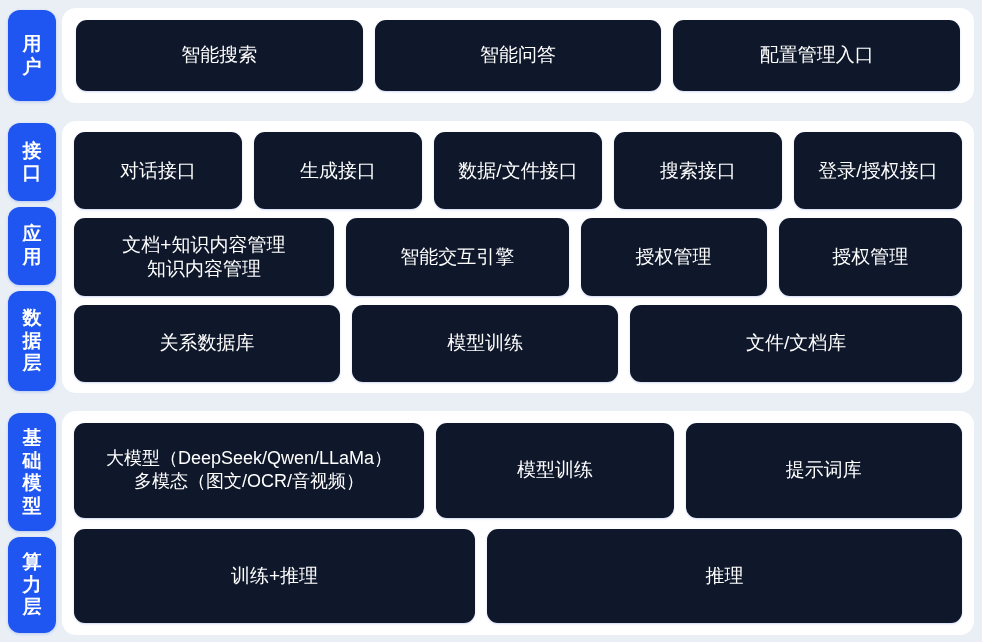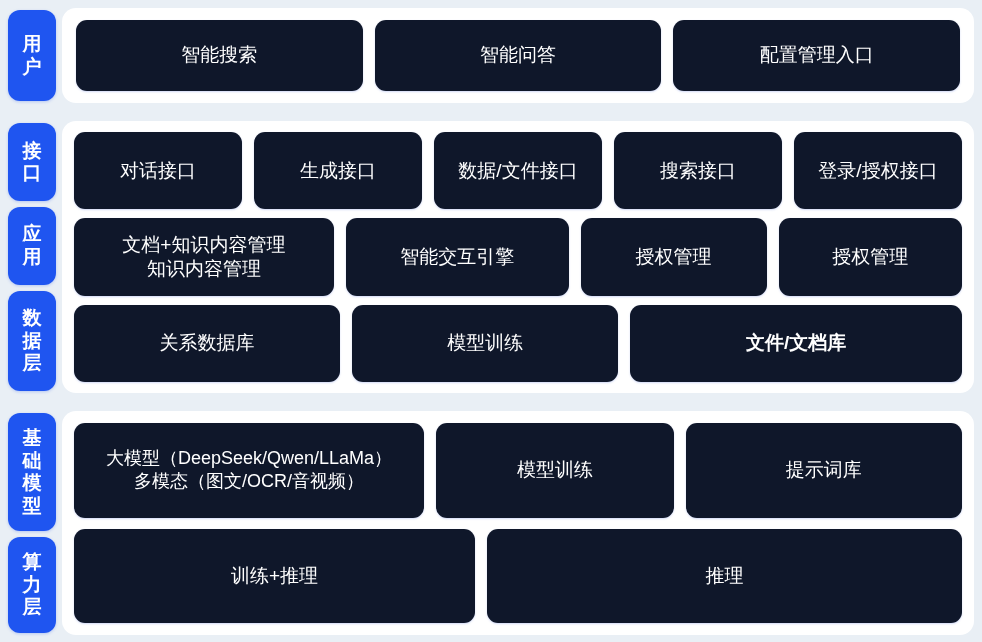--- a/index.html
+++ b/index.html
@@ -101,21 +101,21 @@
   .g-mid { height: 272px; }
   .g-mid .card { padding: 11px 12px; }
   .g-mid .row { flex: 1 1 0; }
   .g-mid .r-iface .box { flex: 1 1 0; }
   .g-mid .r-app .b1 { flex: 1.72 1 0; }
   .g-mid .r-app .b2 { flex: 1.42 1 0; }
   .g-mid .r-app .b3 { flex: 1.12 1 0; }
   .g-mid .r-app .b4 { flex: 1.10 1 0; }
   .g-mid .r-data .b1 { flex: 1 1 0; }
   .g-mid .r-data .b2 { flex: 1 1 0; }
-  .g-mid .r-data .b3 { flex: 1.30 1 0; font-weight: bold; }
+  .g-mid .r-data .b3 { flex: 1.30 1 0; }
 
   
   .g-base { height: 224px; }
   .g-base .card { gap: 11px; padding: 12px 12px; }
   .g-base .row { flex: 1 1 0; }
   .g-base .r-model .b1 { flex: 1.72 1 0; font-size: 18px; }
   .g-base .r-model .b2 { flex: 1.08 1 0; }
   .g-base .r-model .b3 { flex: 1.30 1 0; }
   .g-base .r-power .b1 { flex: 1 1 0; }
   .g-base .r-power .b2 { flex: 1.21 1 0; text-align: right; }

